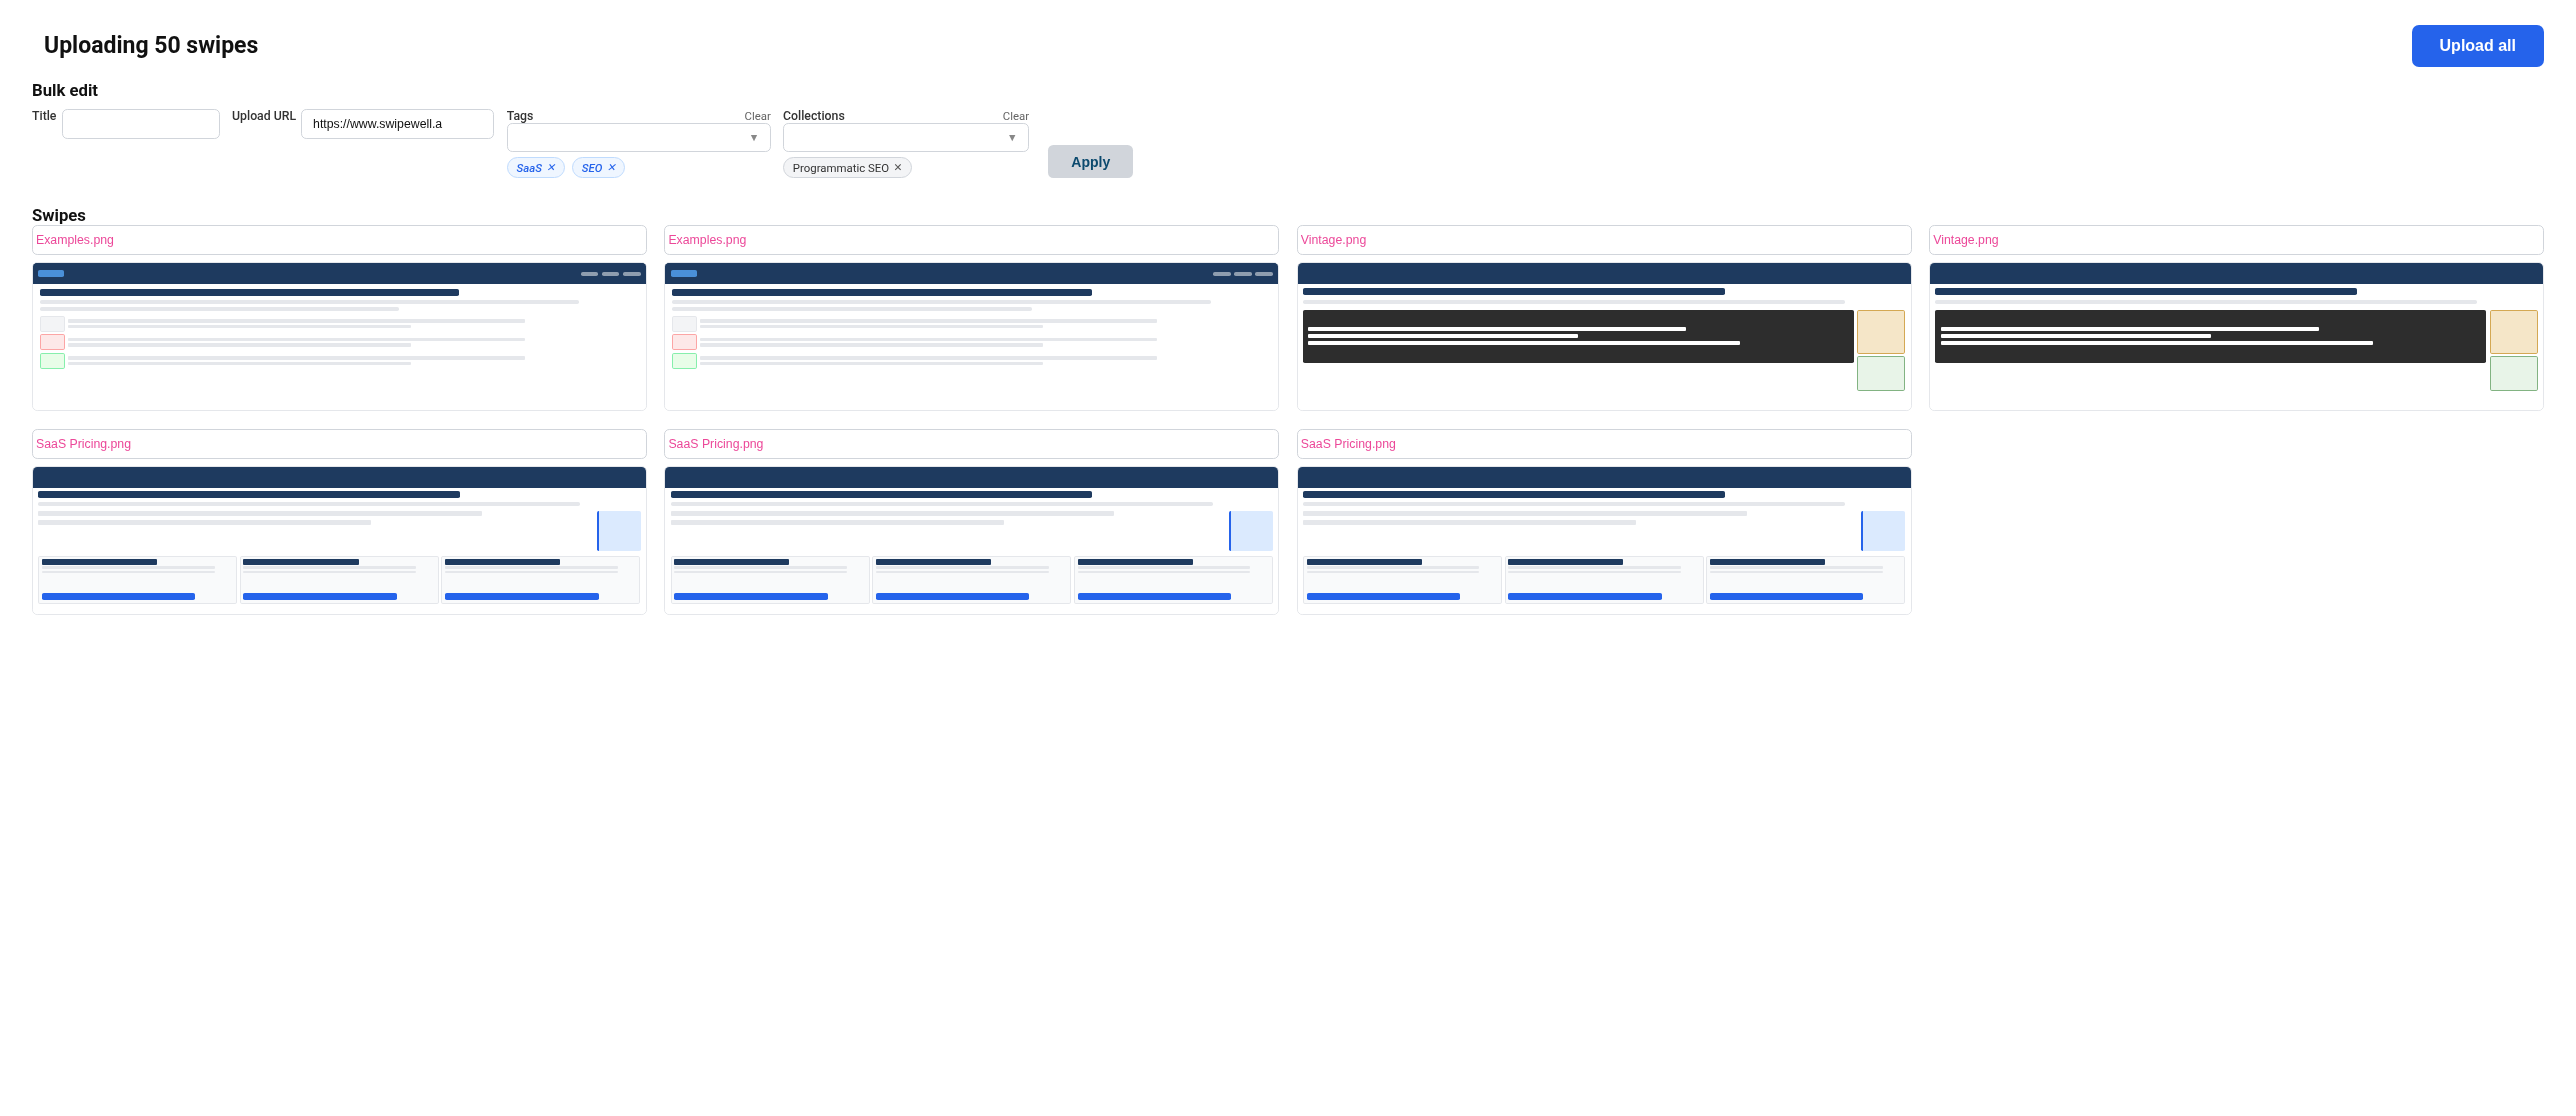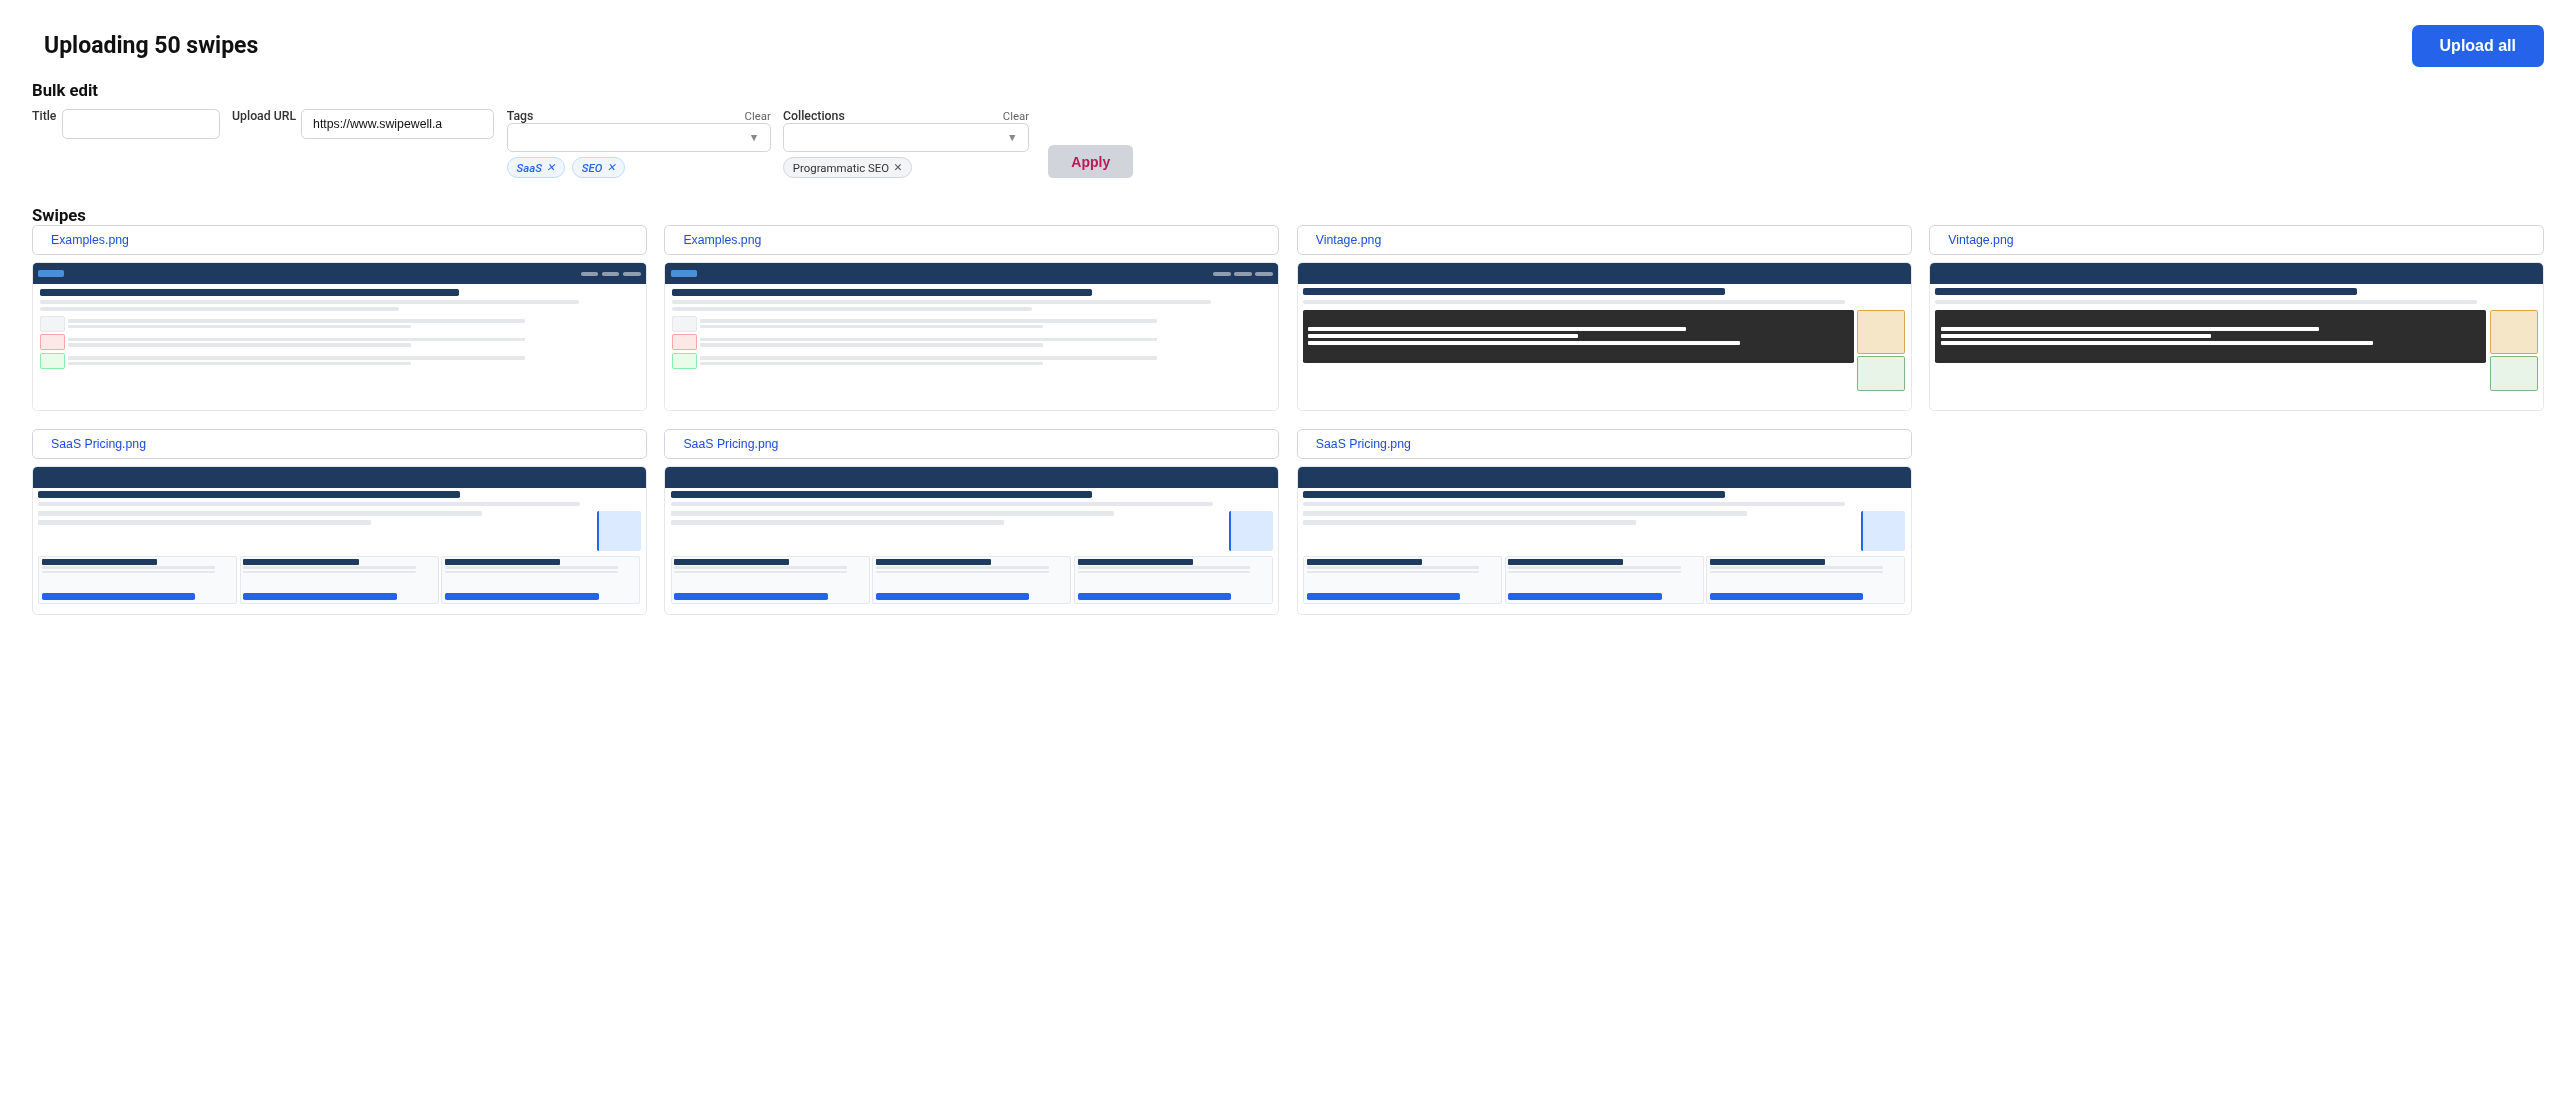--- a/index.html
+++ b/index.html
@@ -151,21 +151,21 @@
     }
 
     .collection-chip .chip-close {
       cursor: pointer;
       font-size: 10.6px;
       color: #555;
     }
 
     .apply-btn {
       background: #d1d5db;
-      color: #be185d;
+      color: #0c4a6e;
       border: none;
       border-radius: 5.3px;
       padding: 8.8px 23px;
       font-size: 14px;
       font-weight: 600;
       cursor: pointer;
       align-self: flex-end;
       margin-left: 7px;
     }
 
@@ -187,23 +187,23 @@
 
     .swipe-card {
       display: flex;
       flex-direction: column;
       gap: 7px;
     }
 
     .swipe-filename-input {
       border: 0.9px solid #d1d5db;
       border-radius: 5.3px;
-      padding: 7px 18px;
+      padding: 7px 3px;
       font-size: 12.3px;
-      color: #1d4ed8;
+      color: #ec4899;
       background: #fff;
       outline: none;
       width: 100%;
     }
 
     .swipe-thumbnail {
       border: 0.9px solid #e5e7eb;
       border-radius: 5.3px;
       overflow: hidden;
       background: #f9fafb;

